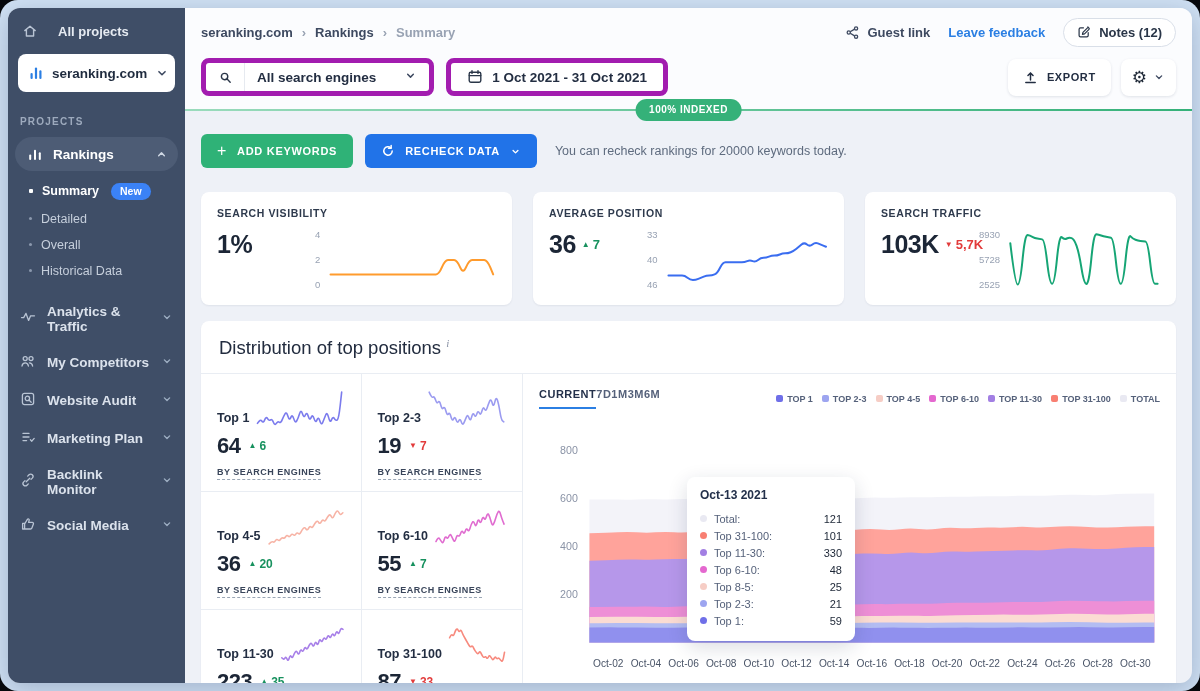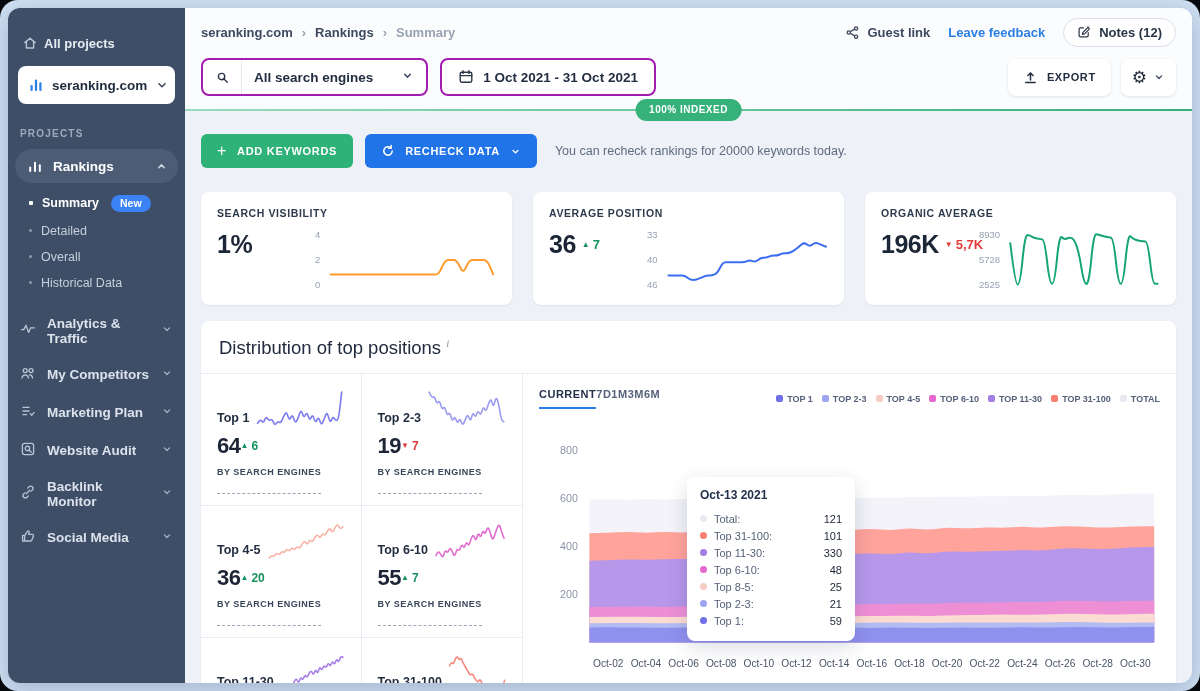--- a/index.html
+++ b/index.html
@@ -3,21 +3,21 @@
 <meta charset="utf-8">
 <style>
   html,body{margin:0;padding:0;width:1200px;height:691px;overflow:hidden;background:#06080c;
     font-family:"Liberation Sans",sans-serif;-webkit-font-smoothing:antialiased;}
   .frame{position:absolute;inset:0;border-radius:18px;background:#cfe0f3;overflow:hidden;}
   .app{position:absolute;inset:8px;border-radius:12px;overflow:hidden;display:flex;background:#eef1f7;
     box-shadow:0 6px 24px rgba(30,50,90,.25);}
 
   
   .sidebar{width:177px;background:#3f4e67;color:#dfe5ee;flex-shrink:0;display:flex;flex-direction:column;}
-  .sb-top{display:flex;align-items:center;gap:6px;padding:27px 14px 10px;font-size:13px;font-weight:700;color:#e6ebf2;}
+  .sb-top{display:flex;align-items:center;gap:20px;padding:15px 14px 10px;font-size:13px;font-weight:700;color:#e6ebf2;}
   .project-select{margin:5px 10px 2px;background:#fff;border-radius:8px;height:38px;display:flex;align-items:center;gap:8px;
     padding:0 10px;color:#1f2b3e;font-weight:700;font-size:13.5px;cursor:pointer;}
   .project-select .chev{margin-left:auto;}
   .sb-section{font-size:10px;letter-spacing:1.2px;color:#9daabd;margin:22px 0 8px 12px;font-weight:700;}
   .sb-active{margin:2px 7px;background:#4d5c75;border-radius:17px;height:34px;display:flex;align-items:center;gap:10px;
     padding:0 10px 0 12px;font-weight:700;color:#fff;font-size:13.5px;cursor:pointer;}
   .sb-active .chev{margin-left:auto;}
   .sb-sub{display:flex;align-items:center;gap:9px;padding:6px 10px 6px 21px;color:#c6cfdc;font-size:12.5px;cursor:pointer;}
   .sb-sub.active{color:#fff;font-weight:700;}
   .sb-dot{width:4px;height:4px;border-radius:1px;background:#fff;flex-shrink:0;}
@@ -35,21 +35,21 @@
   .crumbs{display:flex;align-items:center;gap:9px;font-size:13px;}
   .crumb{color:#3d4960;font-weight:600;cursor:pointer;}
   .crumb.muted{color:#98a2b3;}
   .crumb-sep{color:#98a2b3;font-weight:700;}
   .row1-right{margin-left:auto;display:flex;align-items:center;gap:18px;}
   .guest{display:flex;gap:7px;align-items:center;font-size:13px;color:#3d4960;font-weight:600;cursor:pointer;}
   .feedback{color:#2b7fe3;font-size:13px;font-weight:600;cursor:pointer;}
   .notes-btn{display:flex;gap:8px;align-items:center;border:1px solid #d9dfe8;border-radius:17px;padding:6px 13px;
     font-size:13px;color:#2a3648;font-weight:700;background:#fff;cursor:pointer;}
   .row2{display:flex;align-items:center;margin-top:12px;gap:12px;}
-  .select{background:#fff;border:2px solid #a21caf;border-radius:8px;height:38px;display:flex;align-items:center;box-sizing:border-box;cursor:pointer;}
+  .select{background:#fff;border:5px solid #a21caf;border-radius:8px;height:38px;display:flex;align-items:center;box-sizing:border-box;cursor:pointer;}
   .icon-box{width:38px;height:100%;display:flex;align-items:center;justify-content:center;border-right:1px solid #e6eaf0;}
   .sel-label{font-size:13.5px;font-weight:700;color:#232e42;padding:0 14px 0 12px;}
   .sel-chev{padding-right:12px;}
   .date-btn{gap:9px;padding:12px 16px;font-weight:700;font-size:13.5px;color:#232e42;}
   .row2-right{margin-left:auto;display:flex;gap:10px;}
   .export-btn{background:#fff;border-radius:8px;height:37px;padding:0 15px;display:flex;align-items:center;gap:9px;
     font-size:11px;font-weight:700;letter-spacing:.6px;color:#232e42;box-shadow:0 1px 3px rgba(25,39,70,.12);cursor:pointer;border:none;}
   .gear-btn{background:#fff;border-radius:8px;height:37px;padding:0 11px;display:flex;align-items:center;gap:6px;
     box-shadow:0 1px 3px rgba(25,39,70,.12);cursor:pointer;border:none;}
   .gear-glyph{font-size:17px;color:#1f2937;line-height:1;}
@@ -87,25 +87,25 @@
   .dist-body{display:flex;}
   .mini-col{width:321px;flex-shrink:0;border-right:1px solid #e9edf3;}
   .mini-row{display:flex;border-bottom:1px solid #e9edf3;}
   .mini-row:last-child{border-bottom:none;}
   .mini-cell{width:50%;box-sizing:border-box;padding:13px 16px 11px;}
   .mini-cell:first-child{border-right:1px solid #e9edf3;}
   .mini-top{display:flex;align-items:flex-end;height:42px;}
   .mini-label{font-size:12.5px;font-weight:700;color:#232e42;padding-bottom:4px;white-space:nowrap;}
   .mini-spark{flex:1;height:40px;margin-left:6px;min-width:0;}
   .mini-spark svg{width:100%;height:100%;display:block;}
-  .mini-value-row{display:flex;align-items:center;margin-top:4px;}
+  .mini-value-row{display:flex;align-items:center;gap:8px;margin-top:4px;}
   .mini-value{font-size:22px;font-weight:700;color:#1c2636;letter-spacing:-.5px;}
   .mini-delta{font-size:12px;}
   .mini-sub{display:inline-block;margin-top:8px;font-size:9px;font-weight:700;letter-spacing:.5px;color:#39455a;
-    border-bottom:1px dashed #9aa6b5;padding-bottom:16px;cursor:pointer;}
+    border-bottom:1px dashed #9aa6b5;padding-bottom:2px;cursor:pointer;}
 
   .chart-panel{flex:1;padding:14px 16px 6px;min-width:0;position:relative;}
   .chart-head{display:flex;align-items:center;}
   .tabs{display:flex;}
   .tab{font-size:11px;font-weight:700;letter-spacing:.5px;color:#55617a;padding-bottom:7px;border-bottom:2px solid transparent;cursor:pointer;}
   .tab.active{color:#23304a;border-color:#2b7fe3;}
   .legend{margin-left:auto;display:flex;gap:9px;align-items:center;}
   .legend-item{display:flex;align-items:center;gap:4px;font-size:9px;font-weight:700;color:#55617a;cursor:pointer;white-space:nowrap;}
   .sq{width:7px;height:7px;border-radius:2px;flex-shrink:0;}
   .plot{position:relative;margin-top:8px;height:266px;}
@@ -189,34 +189,34 @@
                 <circle cx="11" cy="5.6" r="2"></circle>
                 <path d="M2 13c.3-2 1.6-3.2 3.2-3.2S8.1 11 8.4 13M9.4 9.8c1.6 0 2.9 1.2 3.2 3.2"></path>
               </svg></span>
             <span>My Competitors</span>
             <span class="chev"><svg width="12" height="12" viewBox="0 0 16 16" fill="none" stroke="#9fb0c4" stroke-width="1.8" stroke-linecap="round" stroke-linejoin="round">
                 <path d="M4.5 6.5 8 10l3.5-3.5"></path>
               </svg></span>
           </div>
           <div class="sb-item">
             <span><svg width="16" height="16" viewBox="0 0 16 16" fill="none" stroke="#b9c4d4" stroke-width="1.3" stroke-linecap="round" stroke-linejoin="round">
-                <path d="M3 4.4h6M3 8h6M3 11.6h3.6M10.4 10.8l1.4 1.4 2.4-2.8"></path>
-              </svg></span>
-            <span>Marketing Plan</span>
-            <span class="chev"><svg width="12" height="12" viewBox="0 0 16 16" fill="none" stroke="#9fb0c4" stroke-width="1.8" stroke-linecap="round" stroke-linejoin="round">
-                <path d="M4.5 6.5 8 10l3.5-3.5"></path>
-              </svg></span>
-          </div>
-          <div class="sb-item">
-            <span><svg width="16" height="16" viewBox="0 0 16 16" fill="none" stroke="#b9c4d4" stroke-width="1.3" stroke-linecap="round" stroke-linejoin="round">
                 <rect x="2.4" y="2.4" width="11.2" height="11.2" rx="2"></rect>
                 <circle cx="7.4" cy="7.4" r="2.2"></circle>
                 <path d="M9 9l2.2 2.2"></path>
               </svg></span>
             <span>Website Audit</span>
+            <span class="chev"><svg width="12" height="12" viewBox="0 0 16 16" fill="none" stroke="#9fb0c4" stroke-width="1.8" stroke-linecap="round" stroke-linejoin="round">
+                <path d="M4.5 6.5 8 10l3.5-3.5"></path>
+              </svg></span>
+          </div>
+          <div class="sb-item">
+            <span><svg width="16" height="16" viewBox="0 0 16 16" fill="none" stroke="#b9c4d4" stroke-width="1.3" stroke-linecap="round" stroke-linejoin="round">
+                <path d="M3 4.4h6M3 8h6M3 11.6h3.6M10.4 10.8l1.4 1.4 2.4-2.8"></path>
+              </svg></span>
+            <span>Marketing Plan</span>
             <span class="chev"><svg width="12" height="12" viewBox="0 0 16 16" fill="none" stroke="#9fb0c4" stroke-width="1.8" stroke-linecap="round" stroke-linejoin="round">
                 <path d="M4.5 6.5 8 10l3.5-3.5"></path>
               </svg></span>
           </div>
           <div class="sb-item">
             <span><svg width="16" height="16" viewBox="0 0 16 16" fill="none" stroke="#b9c4d4" stroke-width="1.3" stroke-linecap="round" stroke-linejoin="round">
                 <path d="M6.2 9.8l3.6-3.6M5 8.6l-1.3 1.3a2.3 2.3 0 0 0 3.3 3.3l1.3-1.3M11 7.4l1.3-1.3a2.3 2.3 0 0 0-3.3-3.3L7.7 4.1"></path>
               </svg></span>
             <span>Backlink Monitor</span>
             <span class="chev"><svg width="12" height="12" viewBox="0 0 16 16" fill="none" stroke="#9fb0c4" stroke-width="1.8" stroke-linecap="round" stroke-linejoin="round">
@@ -365,24 +365,24 @@
                   </div>
                   <div class="spark-wrap">
                     <svg viewBox="0 0 200 60" preserveAspectRatio="none">
                       <path d="M3,44.53846153846154 Q9.689655172413794,44.53846153846154 13.03448275862069,44.53846153846154 Q16.379310344827587,44.53846153846154 19.724137931034484,44.53846153846154 Q23.06896551724138,44.53846153846154 26.413793103448278,46.61538461538461 Q29.75862068965517,48.69230769230769 33.10344827586207,48.69230769230769 Q36.44827586206897,48.69230769230769 39.793103448275865,47.65384615384615 Q43.13793103448276,46.61538461538461 46.48275862068966,45.57692307692308 Q49.827586206896555,44.53846153846154 53.172413793103445,44.53846153846154 Q56.51724137931034,44.53846153846154 59.86206896551724,43.5 Q63.206896551724135,42.46153846153846 66.55172413793103,37.269230769230774 Q69.89655172413794,32.07692307692308 73.24137931034483,32.07692307692308 Q76.58620689655173,32.07692307692308 79.93103448275863,32.07692307692308 Q83.27586206896552,32.07692307692308 86.62068965517241,32.07692307692308 Q89.96551724137932,32.07692307692308 93.31034482758622,32.07692307692308 Q96.65517241379311,32.07692307692308 100,31.03846153846154 Q103.34482758620689,30 106.68965517241378,31.03846153846154 Q110.03448275862068,32.07692307692308 113.37931034482759,30 Q116.72413793103448,27.923076923076923 120.06896551724137,27.923076923076923 Q123.41379310344827,27.923076923076923 126.75862068965517,26.884615384615387 Q130.10344827586206,25.846153846153847 133.44827586206895,25.846153846153847 Q136.79310344827587,25.846153846153847 140.13793103448276,24.807692307692307 Q143.48275862068965,23.76923076923077 146.82758620689657,23.76923076923077 Q150.17241379310346,23.76923076923077 153.51724137931035,22.730769230769234 Q156.86206896551724,21.692307692307693 160.20689655172413,19.615384615384617 Q163.55172413793105,17.53846153846154 166.89655172413794,15.461538461538463 Q170.24137931034483,13.384615384615385 173.58620689655174,15.461538461538463 Q176.93103448275863,17.53846153846154 180.27586206896552,15.461538461538463 Q183.6206896551724,13.384615384615385 186.9655172413793,14.423076923076923 Q190.31034482758622,15.461538461538462 193.6551724137931,16.5 L197,17.53846153846154" fill="none" stroke="#3a6df0" stroke-width="2" stroke-linecap="round" stroke-linejoin="round" vector-effect="non-scaling-stroke"></path>
                     </svg>
                   </div>
                 </div>
               </div>
             </div>
             <div class="card">
-              <div class="card-title">ORGANIC AVERAGE</div>
+              <div class="card-title">SEARCH TRAFFIC</div>
               <div class="card-body">
                 <div class="card-left">
-                  <span class="card-value">196K</span>
+                  <span class="card-value">103K</span>
                   <span class="delta down">
                     <span class="arr">▼</span>
                     <span>5,7K</span>
                   </span>
                 </div>
                 <div class="card-chart">
                   <div class="ticks">
                     <span>8930</span>
                     <span>5728</span>
                     <span>2525</span>

